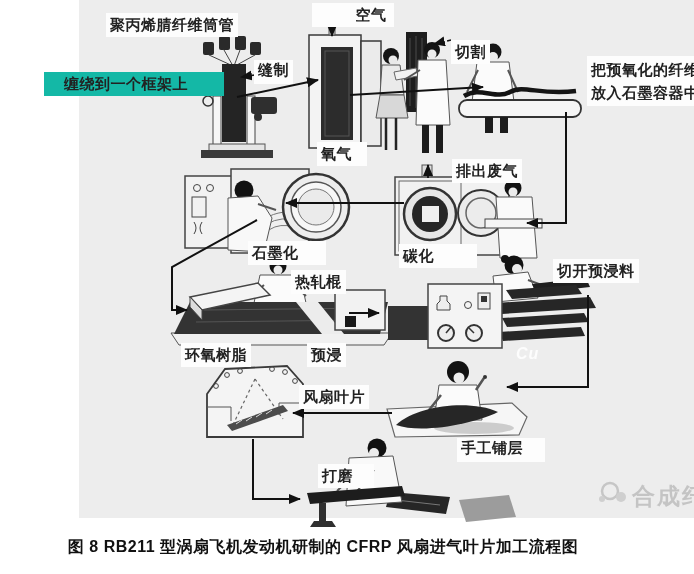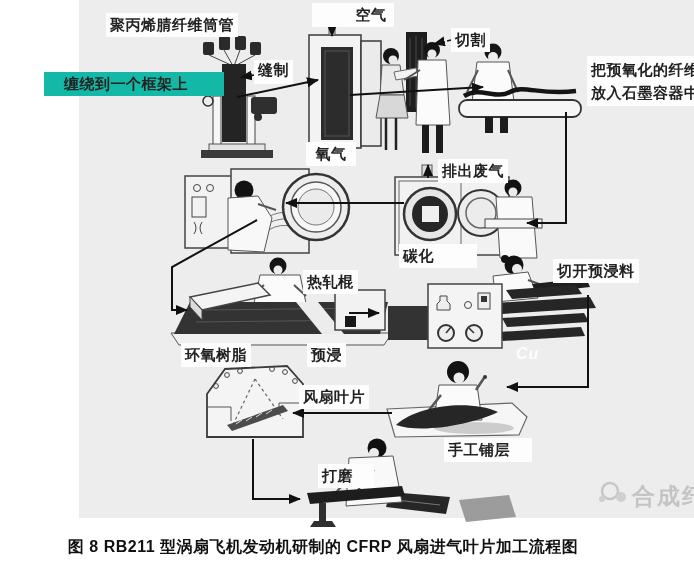--- a/index.html
+++ b/index.html
@@ -11,32 +11,32 @@
   .panel{position:absolute;left:35px;top:0;width:655px;height:518px;background:#ededed;}
   .art{position:absolute;left:0;top:0;width:694px;height:574px;}
   .lbl{
     position:absolute;background:#fdfdfd;color:#222;font-weight:700;font-size:15px;
     line-height:20px;padding:2px 4px;white-space:nowrap;letter-spacing:.5px;
   }
   #lbl-bobbin{left:62px;top:13px;}
   #lbl-air{left:268px;top:3px;min-width:38px;text-align:center;padding-left:40px;}
   #lbl-sewing{left:210px;top:60px;font-family:Liberation Mono, monospace;}
   #lbl-windframe{left:0;top:72px;width:180px;padding-left:20px;box-sizing:border-box;background:#14b8a6;}
-  #lbl-oxygen{left:262px;top:142px;min-width:42px;text-align:center;}
-  #lbl-cut{left:407px;top:28px;}
+  #lbl-oxygen{left:273px;top:142px;min-width:42px;text-align:left;}
+  #lbl-cut{left:407px;top:40px;}
   #lbl-preox{left:543px;top:56px;line-height:23px;width:181px;box-sizing:border-box;}
-  #lbl-exhaust{left:394px;top:159px;}
+  #lbl-exhaust{left:408px;top:159px;}
   #lbl-graphitization{left:204px;top:241px;min-width:70px;}
   #lbl-carbonization{left:355px;top:244px;min-width:70px;}
-  #lbl-hotroller{left:259px;top:270px;}
+  #lbl-hotroller{left:247px;top:270px;}
   #lbl-cutprepreg{left:509px;top:259px;}
   #lbl-epoxy{left:137px;top:343px;}
   #lbl-preimpreg{left:263px;top:343px;}
   #lbl-hotpress{left:255px;top:385px;}
-  #lbl-handlayup{left:400px;top:438px;min-width:80px;}
+  #lbl-handlayup{left:413px;top:438px;min-width:80px;font-family:Liberation Mono, monospace;}
   #lbl-grinding{left:274px;top:464px;min-width:48px;}
   #lbl-fanblade{left:398px;top:480px;}
   .watermark{
     position:absolute;left:588px;top:481px;color:#c4c4c4;font-size:23px;font-weight:700;
     letter-spacing:2px;
   }
   .wm-faint{
     position:absolute;left:472px;top:345px;color:rgba(255,255,255,.85);
     font-size:16px;font-weight:700;font-style:italic;letter-spacing:1px;
   }
@@ -249,20 +249,21 @@
   <div class="lbl" id="lbl-air">空气</div>
   <div class="lbl" id="lbl-sewing">缝制</div>
   <div class="lbl" id="lbl-windframe">缠绕到一个框架上</div>
   <div class="lbl" id="lbl-oxygen">氧气</div>
   <div class="lbl" id="lbl-cut">切割</div>
   <div class="lbl" id="lbl-preox">
     <span>把预氧化的纤维</span><br>
     <span>放入石墨容器中</span>
   </div>
   <div class="lbl" id="lbl-exhaust">排出废气</div>
+  <div class="lbl" id="lbl-graphitization">石墨化</div>
   <div class="lbl" id="lbl-carbonization">碳化</div>
   <div class="lbl" id="lbl-hotroller">热轧棍</div>
   <div class="lbl" id="lbl-cutprepreg">切开预浸料</div>
   <div class="lbl" id="lbl-epoxy">环氧树脂</div>
   <div class="lbl" id="lbl-preimpreg">预浸</div>
   <div class="lbl" id="lbl-hotpress">风扇叶片</div>
   <div class="lbl" id="lbl-handlayup">手工铺层</div>
   <div class="lbl" id="lbl-grinding">打磨</div>
 
   <div class="wm-faint">Cu</div>

